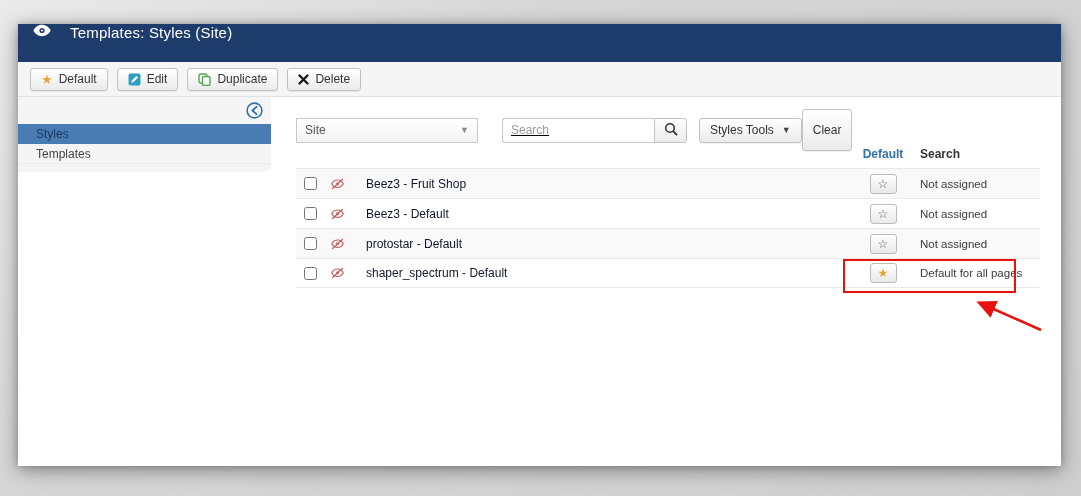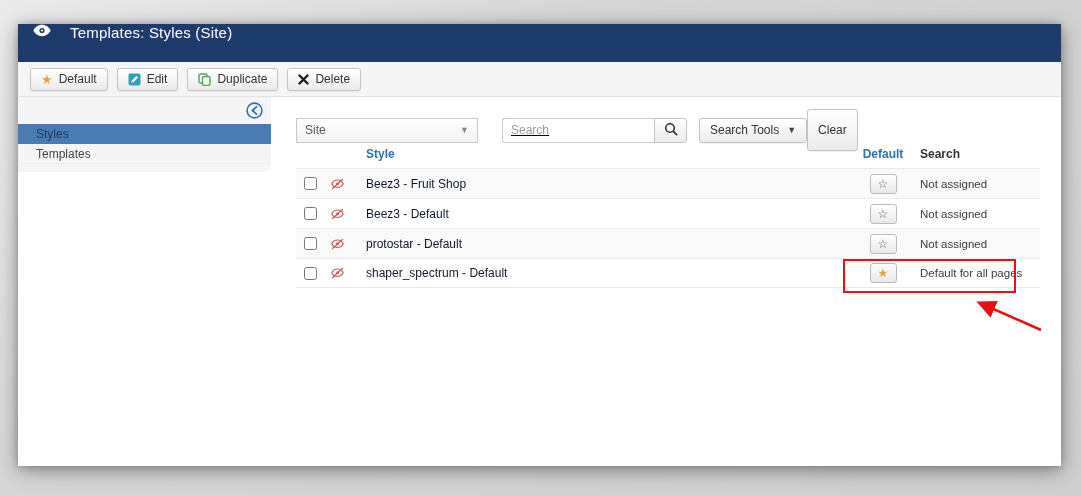--- a/index.html
+++ b/index.html
@@ -180,29 +180,28 @@
       <button class="search-btn">
         <span>
           <svg width="14" height="14" viewBox="0 0 14 14">
             <circle cx="6" cy="6" r="4.3" fill="none" stroke="#333" stroke-width="1.6"></circle>
             <path d="M9.3 9.3l3.3 3.3" stroke="#333" stroke-width="1.8" stroke-linecap="round"></path>
           </svg>
         </span>
       </button>
     </div>
     <button class="btn tools-btn">
-      <span>Search Tools</span>
+      <span>Styles Tools</span>
       <span class="caret-down">▼</span>
     </button>
     <button class="btn clear-btn">Clear</button>
   </div>
 
   <div class="table">
     <div class="t-head">
-      <div class="h-style">Style</div>
       <div class="h-default">Default</div>
       <div class="h-pages">Search</div>
     </div>
 
     <div class="t-row striped">
       <input type="checkbox" style="">
       <span class="cell-icon">
         <svg width="13" height="12" viewBox="0 0 13 12">
           <path d="M6.5 2C4 2 1.8 3.5.8 5.7c1 2.2 3.2 3.7 5.7 3.7s4.7-1.5 5.7-3.7C11.2 3.5 9 2 6.5 2z" fill="none" stroke="#c4615f" stroke-width="1.2"></path>
           <circle cx="6.5" cy="5.7" r="1.5" fill="#c4615f"></circle>

